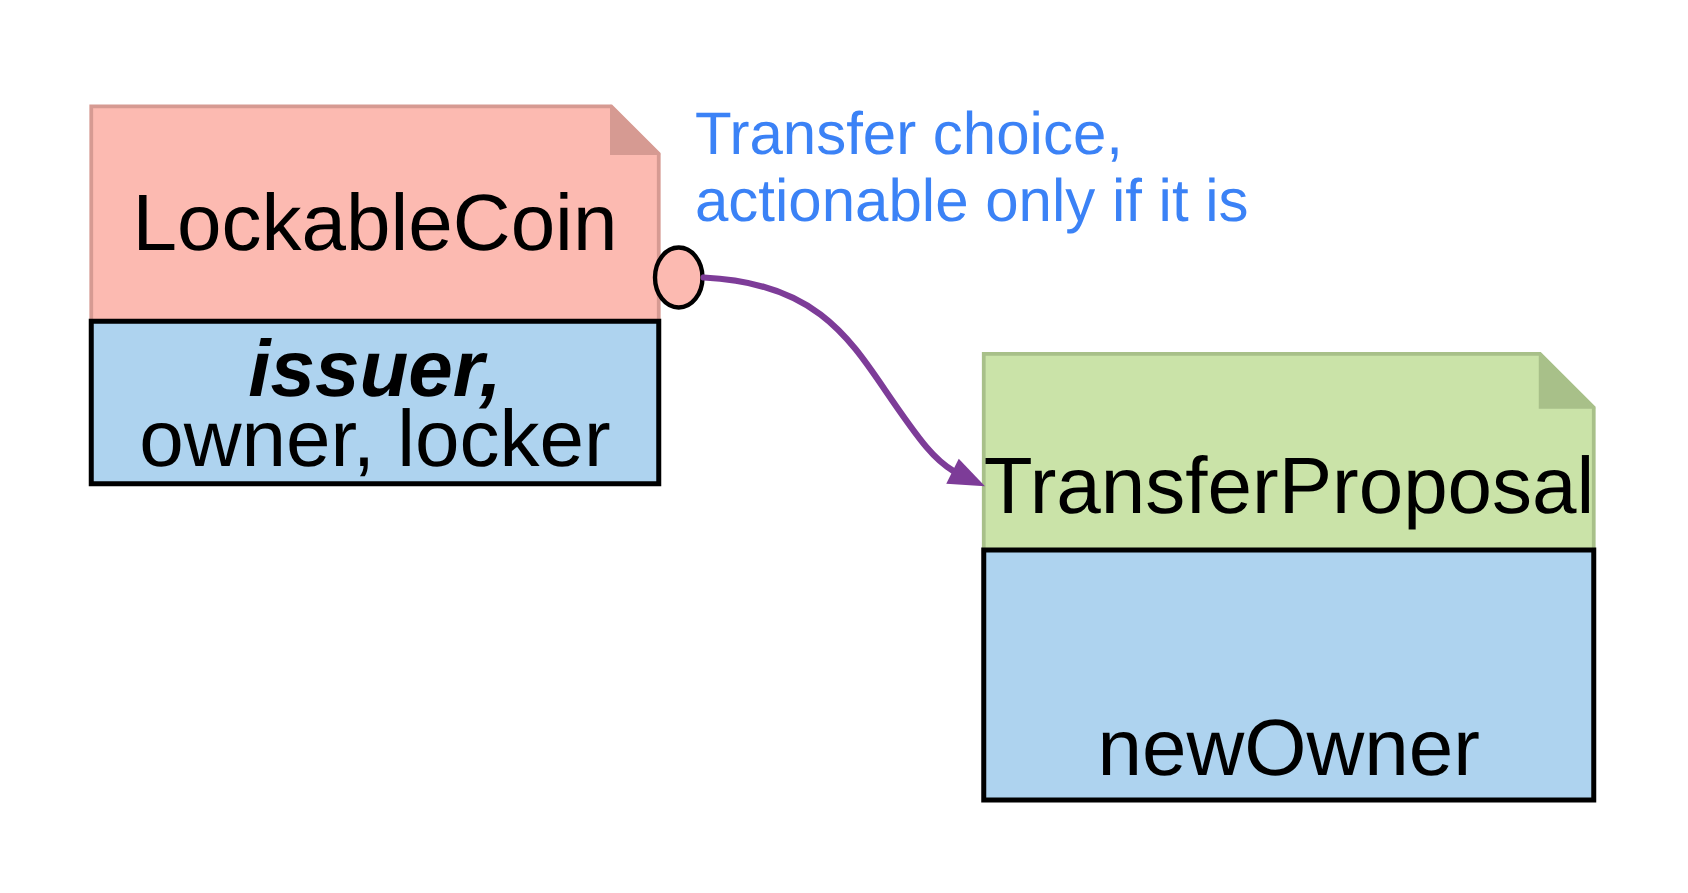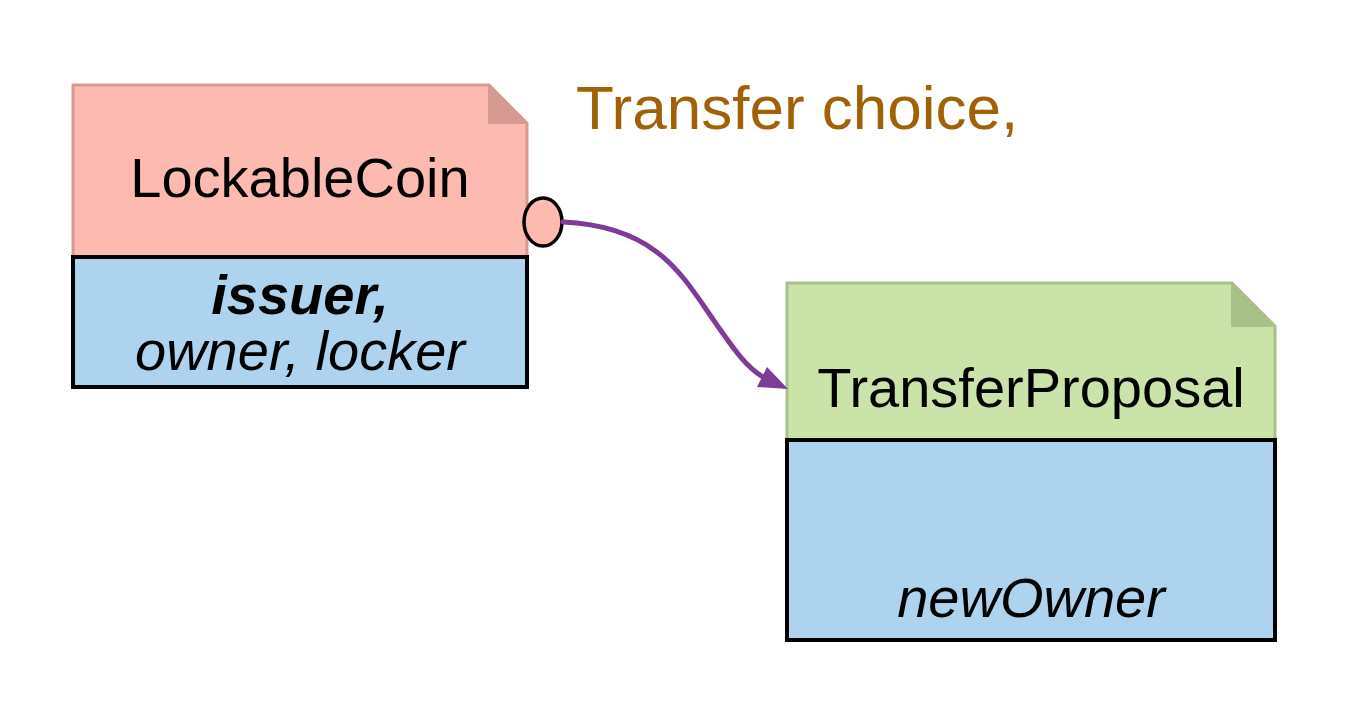--- a/index.html
+++ b/index.html
@@ -2,28 +2,28 @@
 <html><head>
 <meta charset="utf-8">
 <style>
   html,body{margin:0;padding:0;background:#ffffff;}
   .canvas{
     position:relative;width:1350px;height:714px;background:#ffffff;
     font-family:"Liberation Sans",sans-serif;color:#000;overflow:hidden;
   }
   .layer{position:absolute;left:0;top:0;}
   .txt{
-    position:absolute;text-align:center;font-size:56px;line-height:56px;
+    position:absolute;text-align:center;font-size:64px;line-height:56px;
     white-space:nowrap;color:#000;
   }
   .bold{font-weight:bold;font-style:italic;}
-  .ital{font-style:italic;}
+  .ital{}
   .note{
-    position:absolute;left:576px;top:81px;font-size:62px;line-height:54px;
-    color:#a16207;white-space:nowrap;
+    position:absolute;left:556px;top:81px;font-size:48px;line-height:54px;
+    color:#3b82f6;white-space:nowrap;
   }
 </style>
 </head>
 <body>
 
 <div class="canvas">
 
   <svg class="layer" width="1350" height="714" viewBox="0 0 1350 714">
 
     <polygon points="73,85 489,85 527,123 527,259 73,259" fill="#fcbab1" stroke="#d69a92" stroke-width="3"></polygon>
@@ -44,15 +44,16 @@
 
   <div class="txt" style="left:73px;top:150px;width:454px">LockableCoin</div>
   <div class="txt bold" style="left:73px;top:267px;width:454px">issuer,</div>
   <div class="txt ital" style="left:73px;top:323px;width:454px">owner, locker</div>
 
   <div class="txt" style="left:787px;top:360px;width:488px">TransferProposal</div>
   <div class="txt ital" style="left:787px;top:570px;width:488px">newOwner</div>
 
   <div class="note">
     <div>Transfer choice,</div>
+    <div>actionable only if it is</div>
   </div>
 
 </div>
 
 </body></html>

